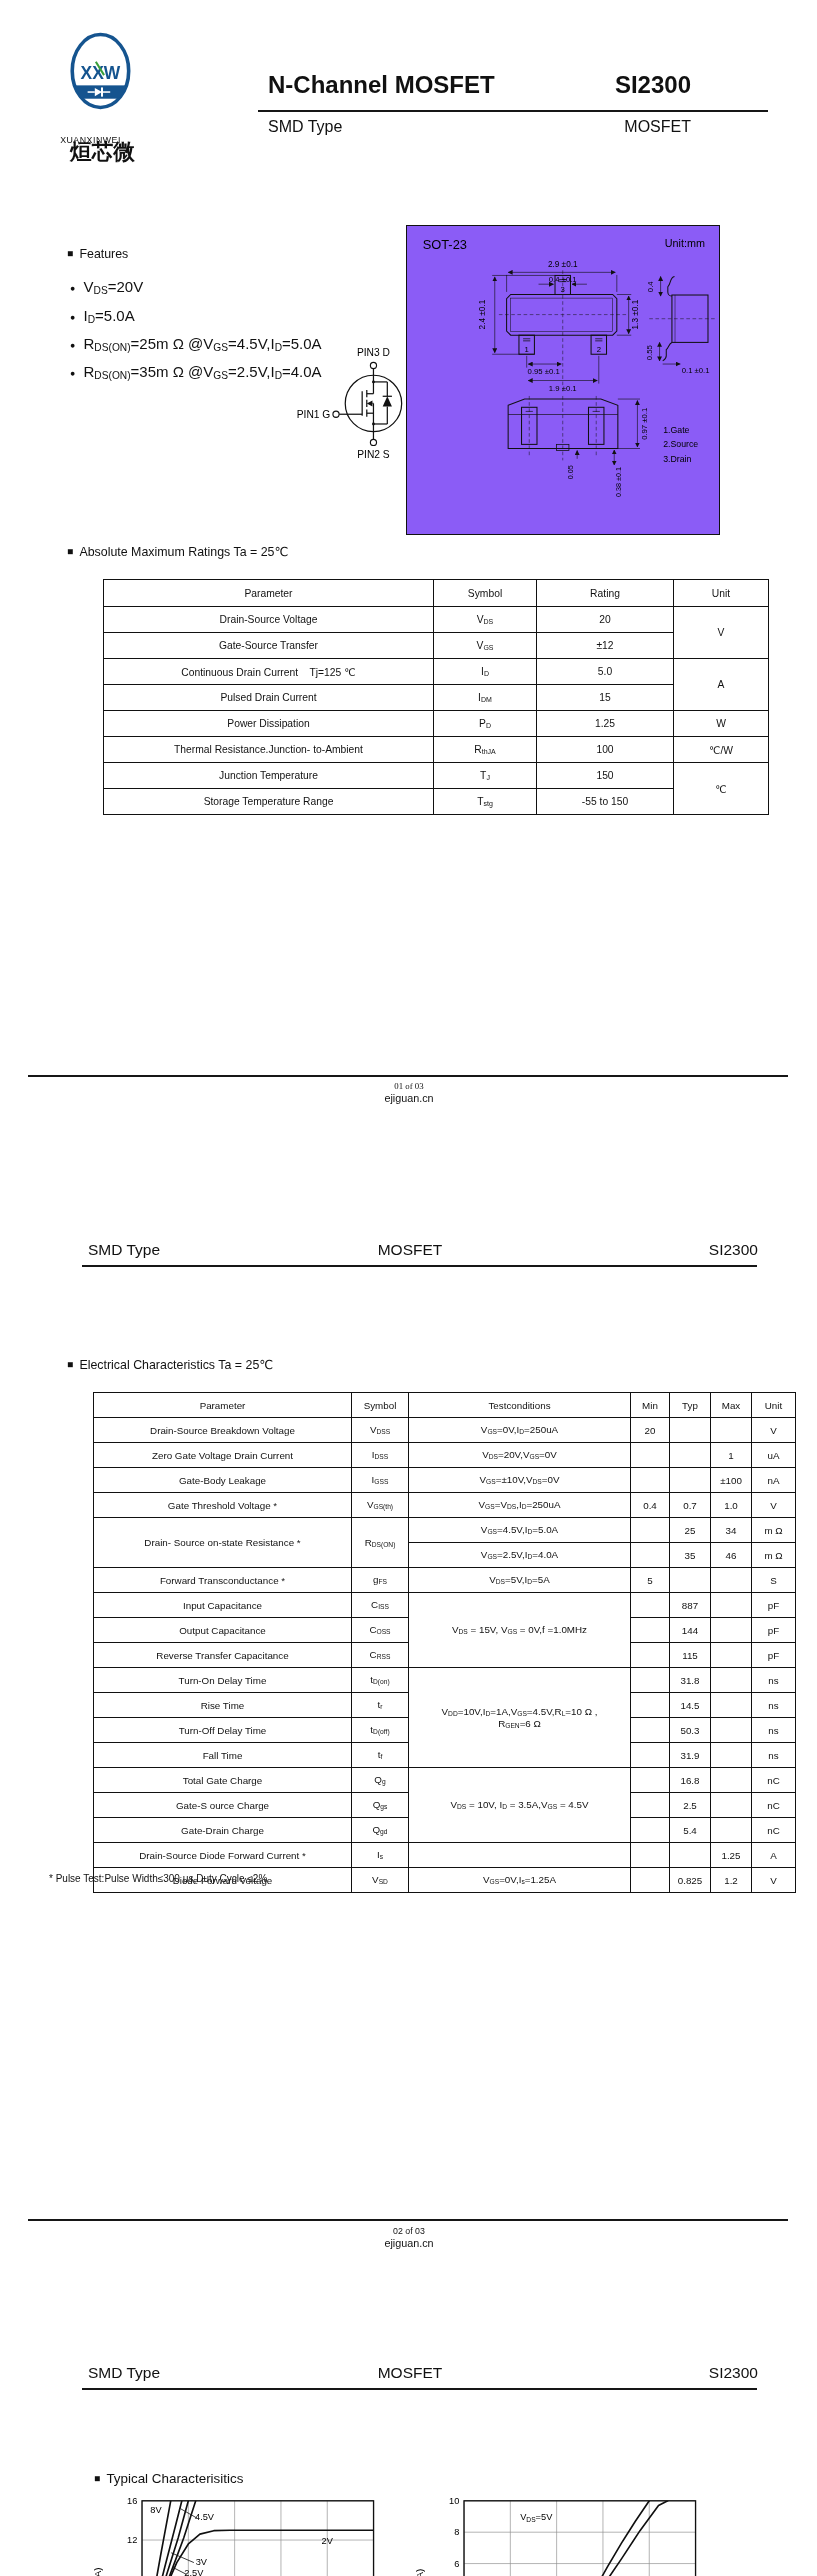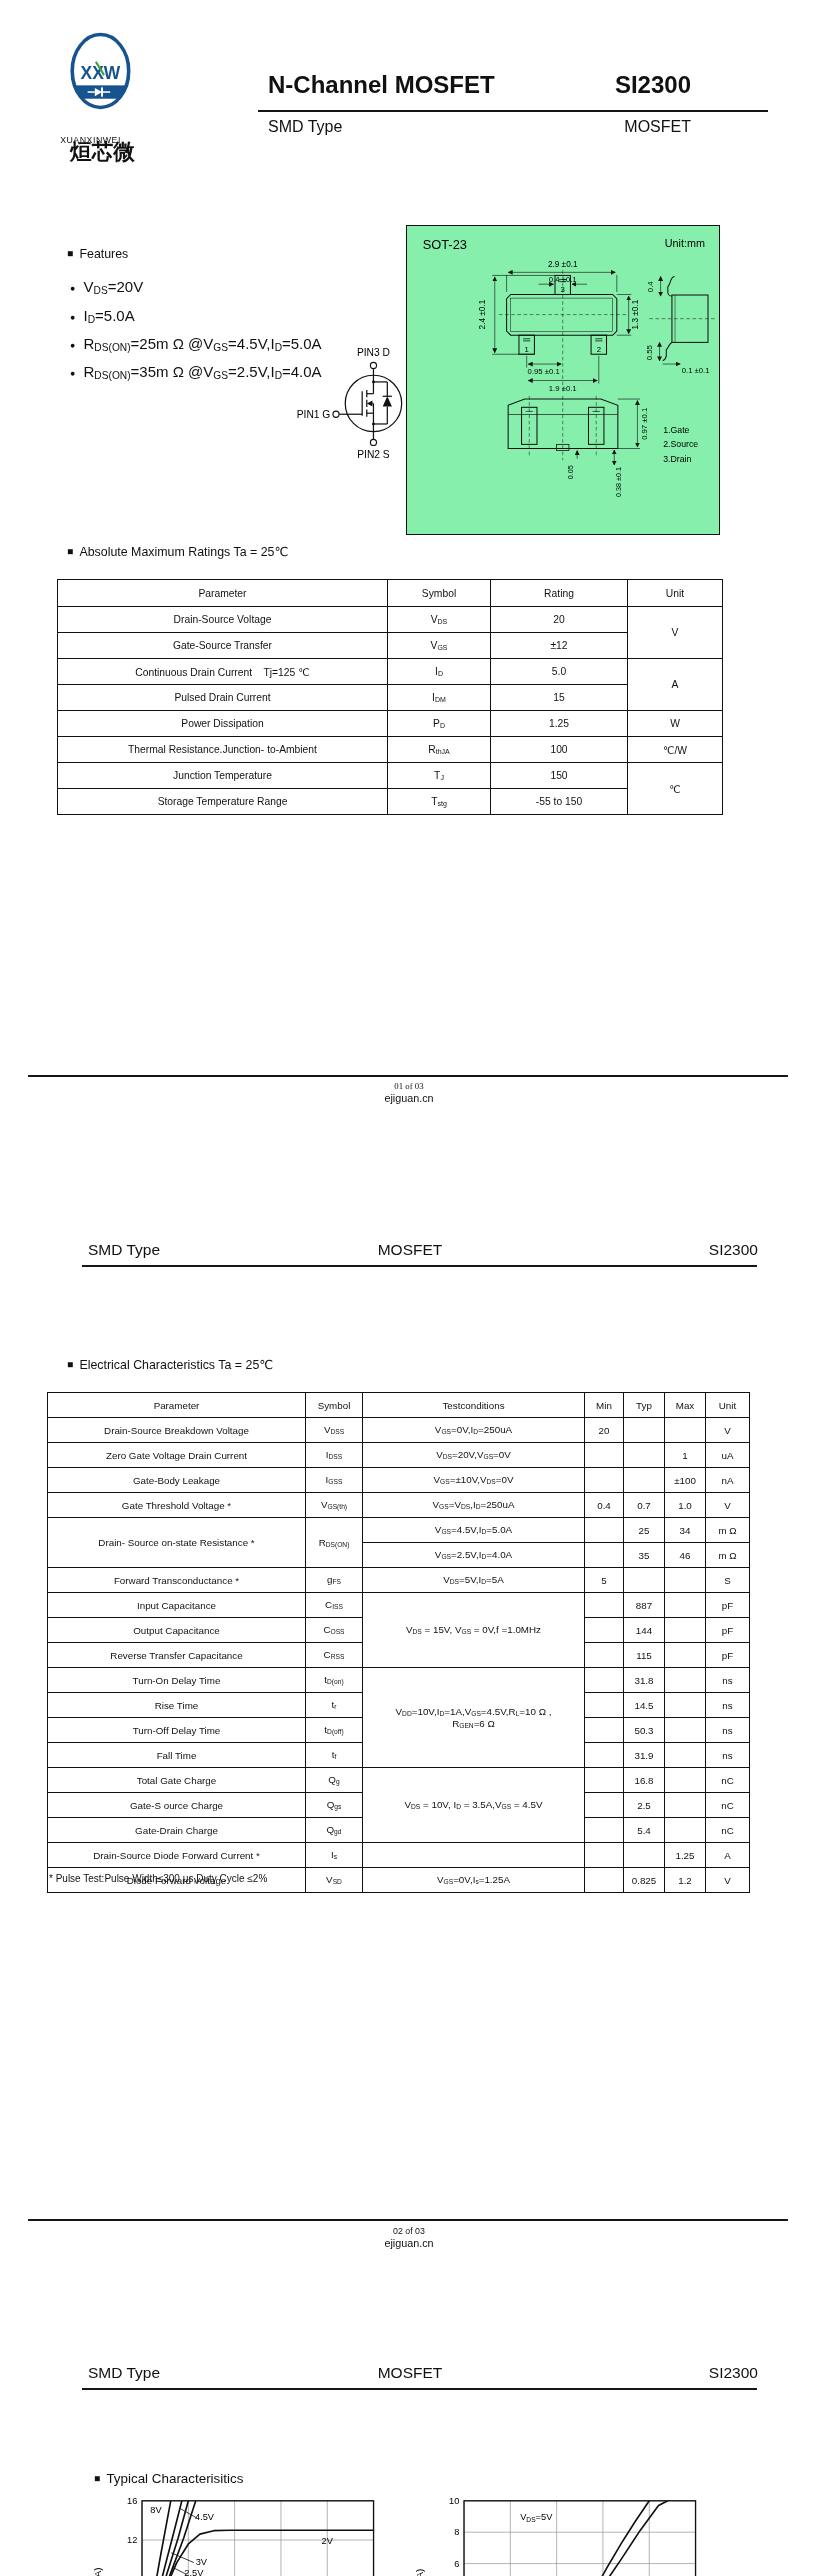--- a/index.html
+++ b/index.html
@@ -9,31 +9,31 @@
   sub{font-size:68%;vertical-align:-0.18em;letter-spacing:0;}
   .rule{position:absolute;background:#161616;}
   .big-title{font-size:24px;font-weight:bold;letter-spacing:0;}
   .sub-title{font-size:16px;}
   .hdr2{font-size:15.5px;}
   .sect{font-size:12.4px;}
   .sect .sq::before{content:"■";font-size:10.3px;margin-right:6.2px;position:relative;top:-1px;}
   ul.features{list-style:none;margin:0;padding:0;}
   ul.features li{font-size:15px;margin:0;position:absolute;white-space:nowrap;}
   ul.features li .blt::before{content:"●";font-size:8.8px;margin-right:8.2px;position:relative;top:-1.5px;}
-  table.ds{border-collapse:collapse;table-layout:fixed;border:1.5px solid #111;}
+  table.ds{border-collapse:collapse;table-layout:fixed;border:1.5px solid #111;margin-left:46px;}
   table.ds th,table.ds td{border:1.3px solid #111;text-align:center;padding:1px 2.6px;overflow:hidden;
        font-weight:normal;background:#fff;}
   #absmax th,#absmax td{font-size:10.3px;height:23px;}
   #absmax th{height:24px;}
   #elec th,#elec td{font-size:9.8px;height:22px;}
   td.p{text-align:left;padding-left:6.2px;}
   td.tc{text-align:left;padding-left:4.1px;}
   .foot-pg{font-size:8.8px;text-align:center;width:100%;}
   .foot-site{font-size:10.8px;text-align:center;width:100%;}
-  .pkgbox{position:absolute;border:1.3px solid #111;background:#86efac;}
+  .pkgbox{position:absolute;border:1.3px solid #111;background:#8b5cf6;}
   .footnote{font-size:10px;}
   svg text{font-family:"Liberation Sans","DejaVu Sans",sans-serif;}
 </style>
 </head>
 <body>
 
 <div id="page">
 
   <svg class="abs" style="left:66px;top:32px" width="72" height="78" viewBox="0 0 140 152">
     <defs>

